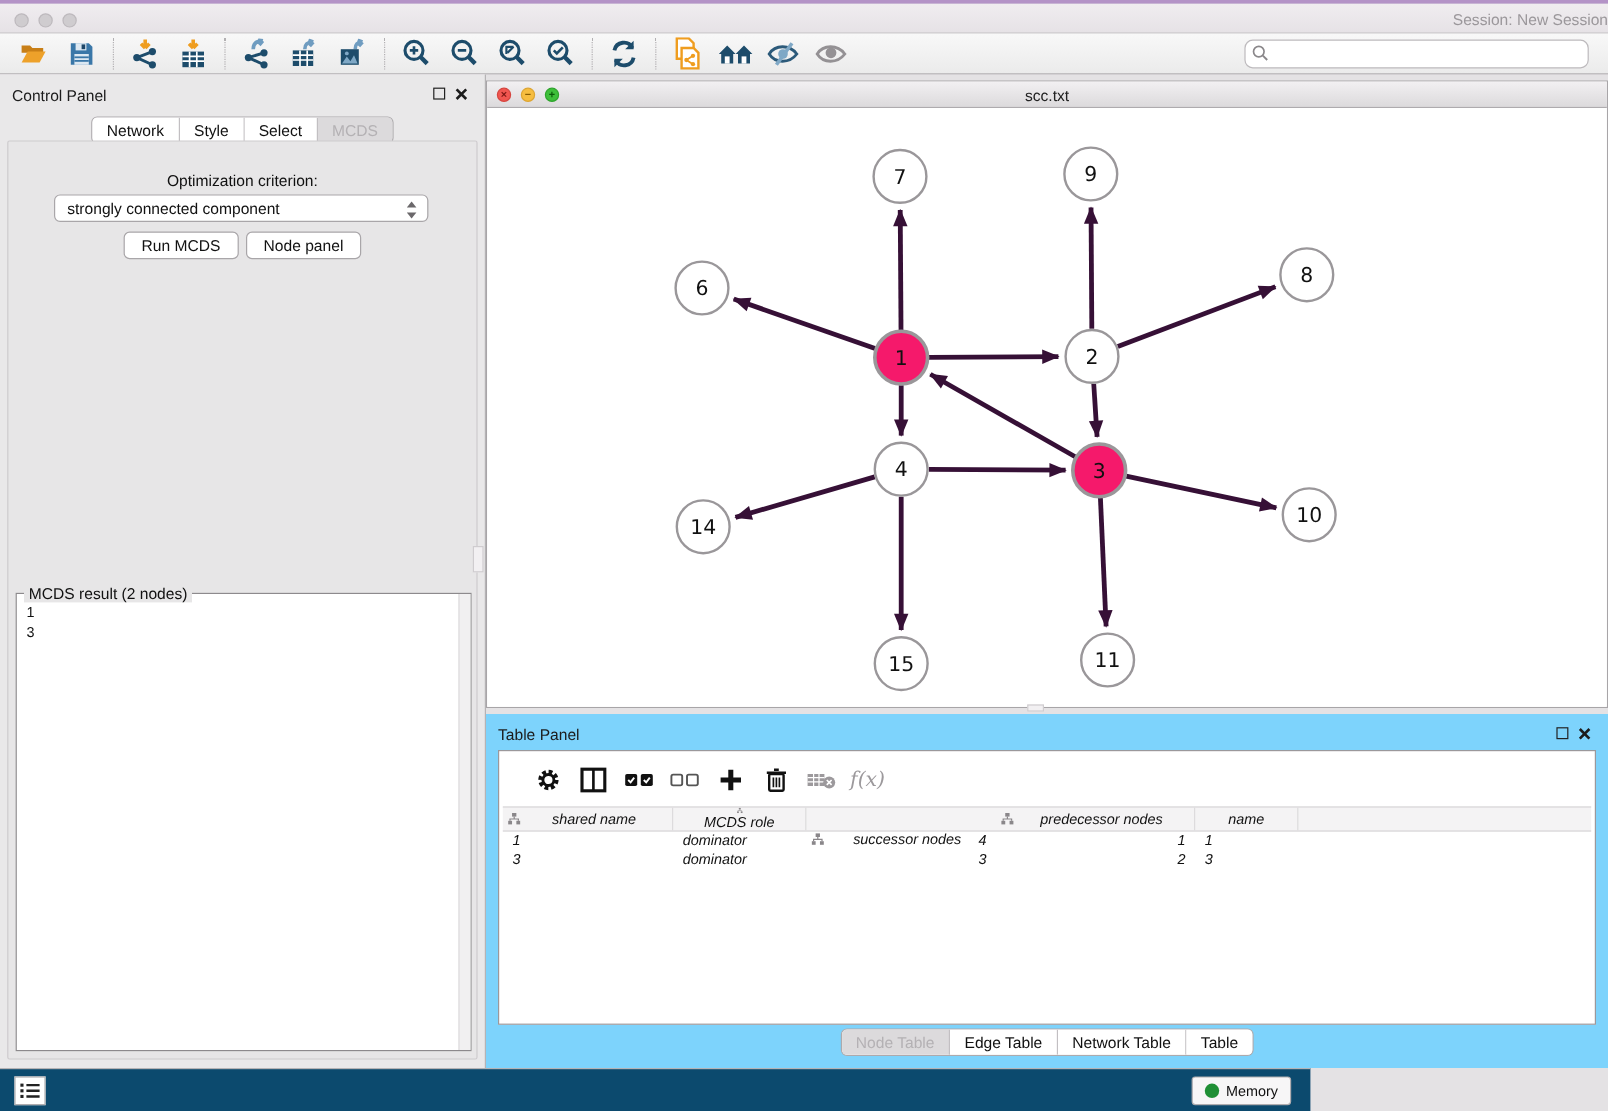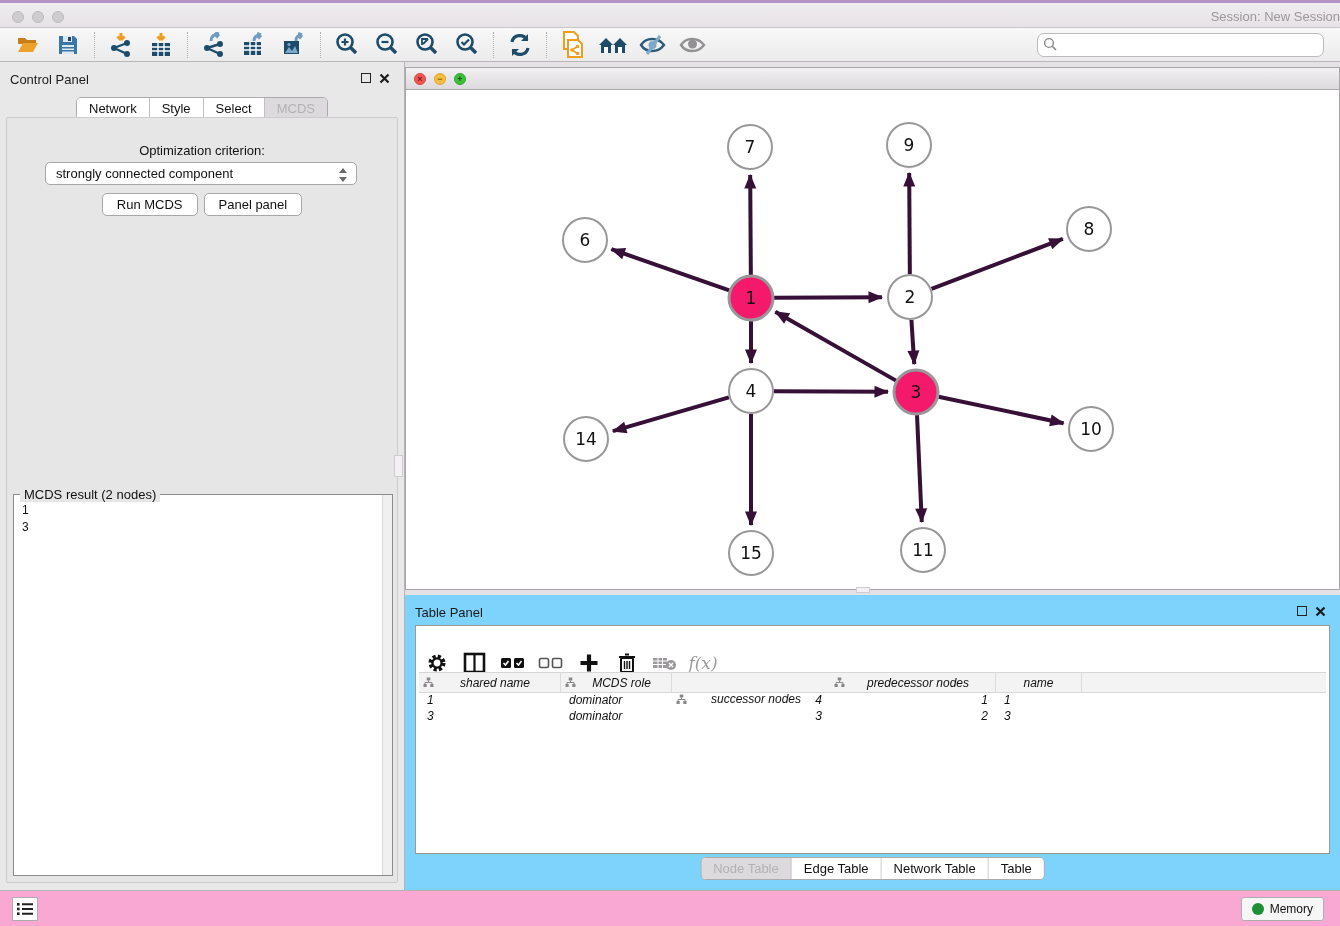--- a/index.html
+++ b/index.html
@@ -55,34 +55,34 @@
   .light.red { background:#f05650; border:1px solid #d6453f; color:#7c1714; }
   .light.yellow { background:#f6bd40; border:1px solid #dda532; color:#8a5d00; }
   .light.green { background:#3ebf3a; border:1px solid #2ea42c; color:#0a5c0a; }
   .net-canvas { position:absolute; left:0; top:22px; width:933px; height:499px; background:#fff; }
   .splitter-v { left:394px; top:455px; width:9px; height:22px; background:#f2f0f2; border:1px solid #cfcccf; }
   .splitter-h { left:856px; top:587px; width:14px; height:6px; background:#f2f0f2; border:1px solid #cfcccf; }
 
   
   .table-panel { left:405px; top:595px; width:935px; height:295px; background:#7dd3fc; }
   .tp-inner { position:absolute; left:10px; top:30px; width:915px; height:229px; background:#fff; border:1px solid #9b989b; }
-  .tp-toolbar { position:absolute; left:0; top:17px; width:100%; height:40px; display:flex; align-items:center; padding:0 4px; gap:4px; }
+  .tp-toolbar { position:absolute; left:0; top:4px; width:100%; height:40px; display:flex; align-items:center; padding:0 24px; gap:4px; }
   .tp-btn { width:34px; height:32px; border:none; background:transparent; display:flex; align-items:center; justify-content:center; cursor:pointer; }
   .fx { font-family:"DejaVu Serif", serif; font-style:italic; font-size:17px; color:#9c999c; }
   .tbl { position:absolute; left:3px; top:46px; right:3px;font-style:italic; }
   .tbl-header { display:flex; background:#f4f3f4; border-top:1px solid #d8d6d8; border-bottom:1px solid #d8d6d8; height:21px; }
   .th { display:flex; align-items:center; font-size:12px; color:#111; border-right:1px solid #dddbdd; padding:0 4px; position:relative; cursor:pointer; }
   .th .th-label { flex:1; text-align:center; }
   .trow { display:flex; height:16px; }
   .td { font-size:12px; color:#111; padding:0 8px; overflow:hidden; white-space:nowrap; cursor:default; }
   .td.r { text-align:right; }
   .tp-tabs { position:absolute; left:50%; transform:translateX(-50%); bottom:10px; }
 
   
-  .statusbar { left:0; top:890px; width:1340px; height:36px; background:#f9a8d4; border-top:1px solid #b5b3b5; }
+  .statusbar { left:0; top:890px; width:1092px; height:36px; background:#0c4a6e; border-top:1px solid #b5b3b5; }
   .list-btn { position:absolute; left:12px; top:6px; width:26px; height:24px; background:#fff; border:1px solid #b0adb0; display:flex; align-items:center; justify-content:center; cursor:pointer; }
   .mem-btn { position:absolute; right:16px; top:6px; height:24px; background:#f7f6f7; border:1px solid #b0adb0; border-radius:3px;
     display:flex; align-items:center; gap:6px; padding:0 10px; font-size:12px; color:#111; cursor:pointer; }
   .mem-dot { width:12px; height:12px; border-radius:50%; background:#1f8f35; }
 
   svg { display:block; }
 </style>
 </head>
 <body>
 
@@ -251,38 +251,39 @@
     <div class="opt-label">Optimization criterion:</div>
     <div class="dropdown">
       <span>strongly connected component</span>
       <svg class="dd-arrows" width="10" height="16" viewBox="0 0 10 16">
         <path d="M5,1 L9,6 H1 z" fill="#6b686b"></path>
         <path d="M5,15 L1,10 H9 z" fill="#6b686b"></path>
       </svg>
     </div>
     <div class="btn-row">
       <button class="btn">Run MCDS</button>
-      <button class="btn">Panel panel</button>
+      <button class="btn">Node panel</button>
     </div>
     <div class="result-group">
       <div class="result-legend">MCDS result (2 nodes)</div>
       <div class="result-body">1
 3</div>
       <div class="result-scroll"></div>
     </div>
   </div>
 </div>
 
 <div class="abs net-win">
   <div class="net-titlebar">
     <div class="lights">
       <div class="light red">×</div>
       <div class="light yellow">−</div>
       <div class="light green">+</div>
     </div>
+    <div class="net-title">scc.txt</div>
   </div>
   <div class="net-canvas">
     <svg id="graph-svg" width="933" height="499" viewBox="0 0 933 499">
         <defs>
           <marker id="arrow" markerUnits="userSpaceOnUse" markerWidth="16" markerHeight="13" refX="14" refY="6.5" orient="auto">
             <path d="M0.5,0.5 L15,6.5 L0.5,12.5 z" fill="#361036"></path>
           </marker>
         </defs>
         <line x1="344.84768545925334" y1="185.0005043472541" x2="344.1854263974307" y2="84.99938601203849" stroke="#361036" stroke-width="4" marker-end="url(#arrow)"></line>
         <line x1="323.28718253123094" y1="200.4135938964542" x2="205.43299517937103" y2="159.23562482170794" stroke="#361036" stroke-width="4" marker-end="url(#arrow)"></line>
@@ -390,21 +391,21 @@
       <div class="tbl-header">
           <div class="th" style="width: 142px;">
             <svg width="11" height="11" viewBox="0 0 11 11">
               <rect x="3.7" y="0.5" width="3.6" height="3" fill="#8a878a"></rect>
               <rect x="0.5" y="7" width="3.2" height="3" fill="#8a878a"></rect>
               <rect x="7.3" y="7" width="3.2" height="3" fill="#8a878a"></rect>
               <path d="M5.5,3.5 v2 M2,7 v-1.5 h7 V7" stroke="#8a878a" stroke-width="1" fill="none"></path>
             </svg>
             <span class="th-label">shared name</span>
           </div>
-          <div class="th" style="width: 111px;">
+          <div class="th" style="width: 111px; flex-direction: column;">
             <svg width="11" height="11" viewBox="0 0 11 11">
               <rect x="3.7" y="0.5" width="3.6" height="3" fill="#8a878a"></rect>
               <rect x="0.5" y="7" width="3.2" height="3" fill="#8a878a"></rect>
               <rect x="7.3" y="7" width="3.2" height="3" fill="#8a878a"></rect>
               <path d="M5.5,3.5 v2 M2,7 v-1.5 h7 V7" stroke="#8a878a" stroke-width="1" fill="none"></path>
             </svg>
             <span class="th-label">MCDS role</span>
           </div>
           <div class="th" style="width: 158px; margin-top: 26px;">
             <svg width="11" height="11" viewBox="0 0 11 11">

